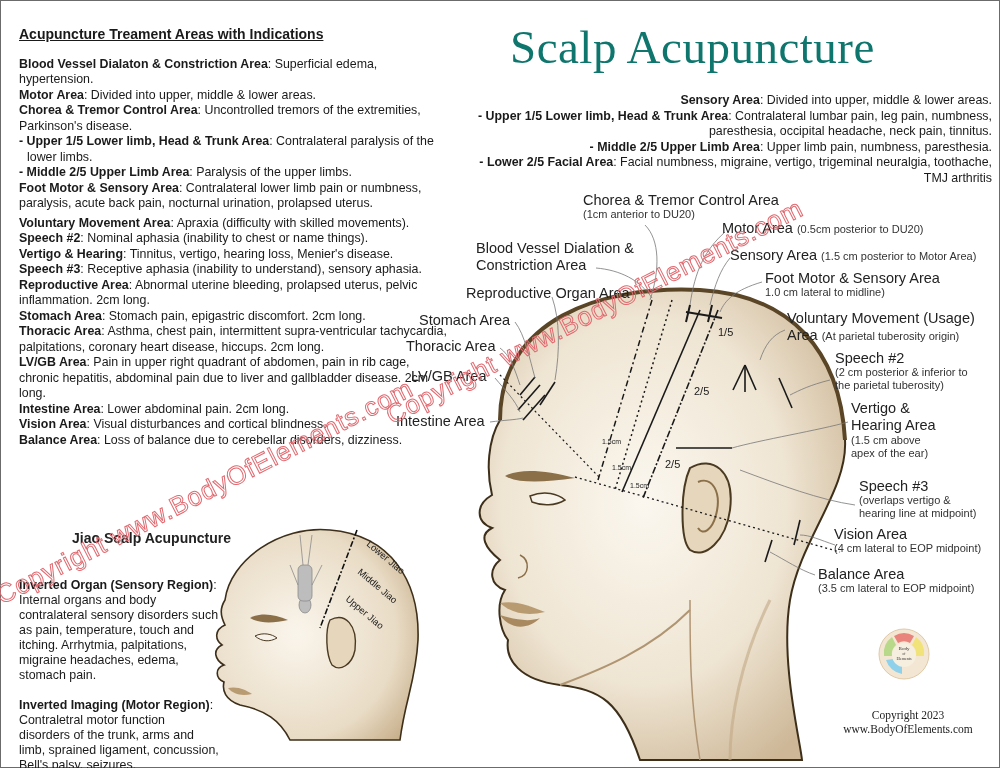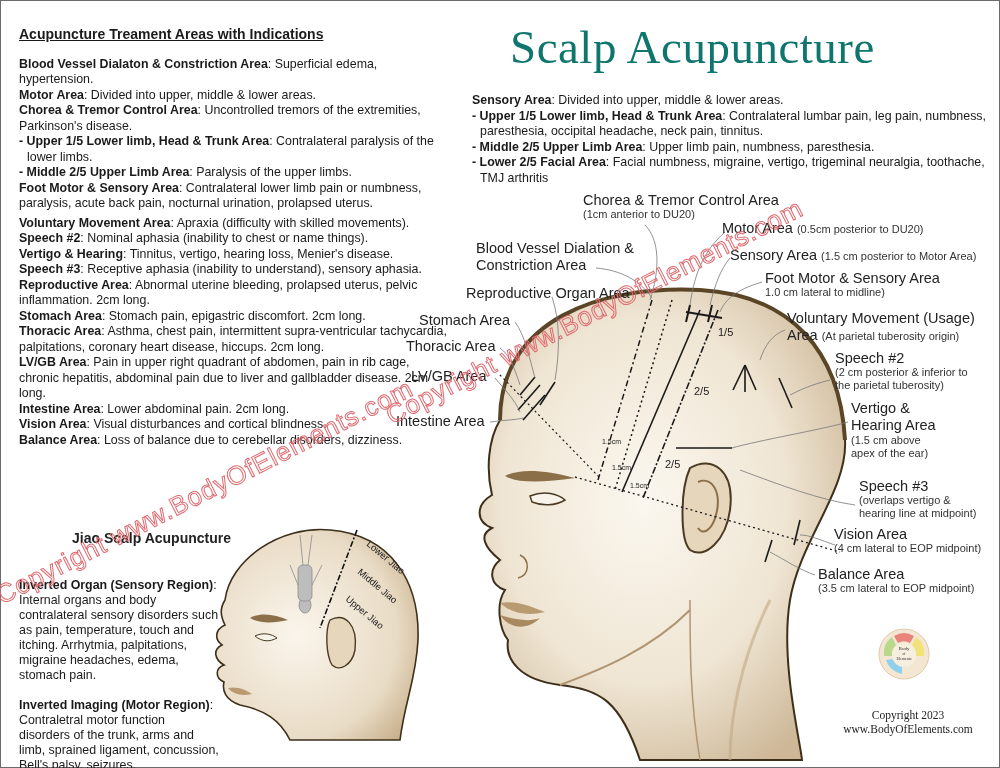--- a/index.html
+++ b/index.html
@@ -5,21 +5,21 @@
   html, body { margin: 0; padding: 0; }
   body { width: 1000px; height: 768px; overflow: hidden; background: #ffffff; position: relative; font-family: "Liberation Sans", sans-serif; color: #1a1a1a; }
   .frame { position: absolute; left: 0; top: 0; width: 998px; height: 766px; border: 1px solid #6b6b6b; }
   .left-col { position: absolute; left: 19px; top: 27px; width: 430px; font-size: 12.4px; line-height: 15.5px; }
   .left-col .heading { font-weight: bold; text-decoration: underline; font-size: 14px; margin-bottom: 14px; display: block; }
   .entry { margin: 0; }
   .entry.gap { margin-top: 4px; }
   .entry b { font-weight: bold; }
   .entry.sub { padding-left: 8px; text-indent: -8px; }
   .title { position: absolute; left: 510px; top: 20px; font-family: "Liberation Serif", serif; font-size: 47px; color: #0f766e; letter-spacing: 0.5px; }
-  .sensory-col { position: absolute; left: 472px; top: 93px; width: 520px; font-size: 12.4px; line-height: 15.5px; }
+  .sensory-col { position: absolute; left: 472px; top: 93px; width: 520px; font-size: 12.4px; line-height: 15.5px; text-align: right; }
   .label { position: absolute; font-size: 14.5px; color: #222; white-space: nowrap; }
   .label small { font-size: 11px; color: #333; }
   .label .sub { display: block; font-size: 11px; line-height: 13px; color: #333; }
   .jiao-title { position: absolute; left: 72px; top: 530px; font-size: 14px; font-weight: bold; color: #222; }
   .jiao-col { position: absolute; left: 19px; top: 563px; width: 200px; font-size: 12.4px; line-height: 15px; }
   .jiao-col p { margin: 15px 0 14px 0; }
   svg.art { position: absolute; left: 0; top: 0; }
   .logo { position: absolute; left: 878px; top: 628px; width: 52px; height: 52px; }
   .copyright { position: absolute; left: 838px; top: 708px; width: 140px; text-align: center; font-family: "Liberation Serif", serif; font-size: 11.5px; line-height: 14px; color: #222; }
   .watermark { position: absolute; font-size: 26px; color: rgba(225,90,100,0.0); -webkit-text-stroke: 1px #e06a70; white-space: nowrap; transform-origin: left bottom; transform: rotate(-27deg); letter-spacing: 1px; pointer-events: none; }

